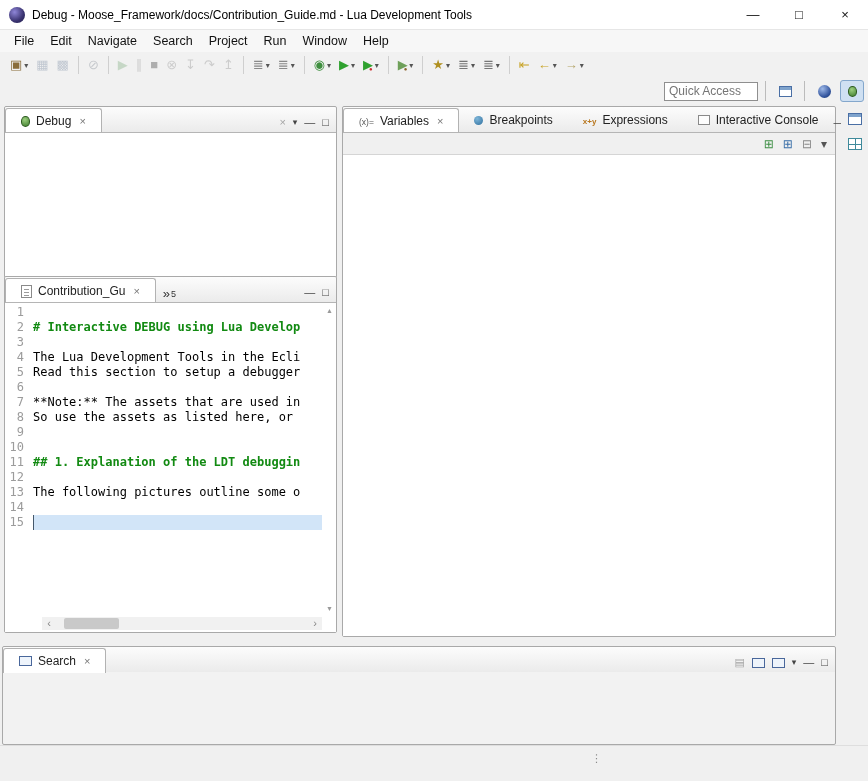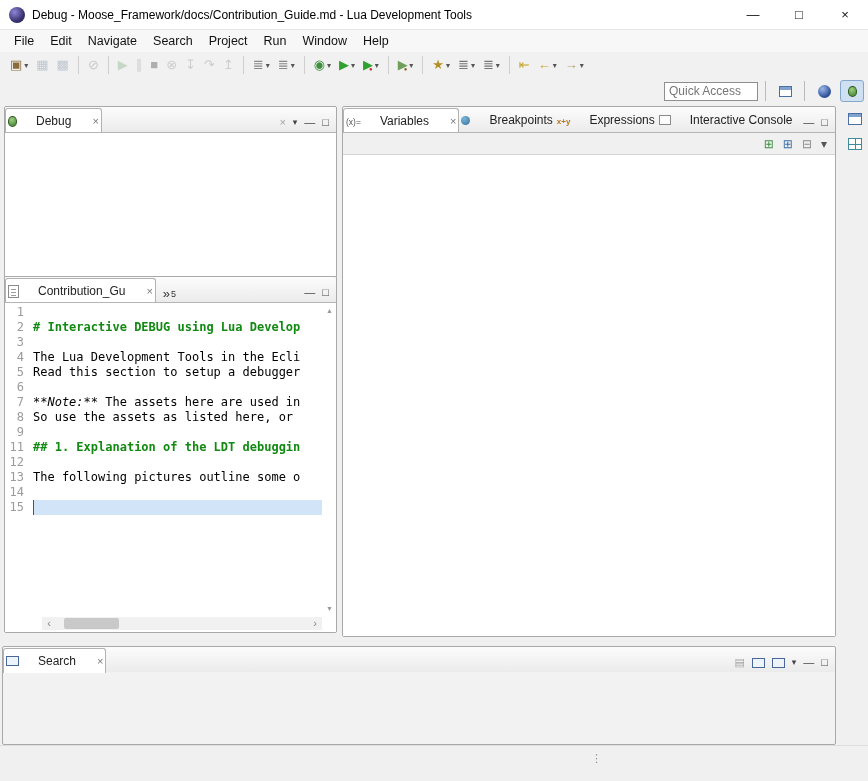--- a/index.html
+++ b/index.html
@@ -39,21 +39,21 @@
   .newpersp-ico{width:13px;height:11px;border:1px solid #4a6fa5;background:linear-gradient(#7fa3cc 0 3px,#fff 3px)}
   .lua-ico{width:13px;height:13px;border-radius:50%;
            background:radial-gradient(circle at 35% 30%,#9db8e8,#31539c 65%,#1d3668)}
   .bug-ico{width:9px;height:11px;border-radius:50% / 46%;border:1px solid #2c5a1f;
            background:radial-gradient(circle at 40% 30%,#9ccf7f,#3f7d2e)}
 
   
   .panel{position:absolute;background:#f2f2f2;border:1px solid #a9a9a9;border-radius:2px}
   .tabs{position:absolute;left:0;right:0;top:0;height:25px;display:flex;align-items:flex-end;
         background:linear-gradient(#fcfcfc,#ebebeb);border-radius:2px 2px 0 0}
-  .tab{display:flex;align-items:center;gap:19px;height:24px;padding:0 2px;font-size:12px;color:#222;white-space:nowrap}
+  .tab{display:flex;align-items:center;gap:6px;height:24px;padding:0 15px;font-size:12px;color:#222;white-space:nowrap}
   .tab.active{background:#fff;border:1px solid #b2b2b2;border-bottom:none;border-radius:3px 3px 0 0;
               height:25px;margin-bottom:-1px}
   .tab-close{font-size:11px;color:#777;margin-left:2px}
   .tab-overflow{display:flex;align-items:flex-end;padding:0 7px 3px 7px;color:#333}
   .tab-overflow .ovf-ch{font-size:13px;line-height:11px}
   .tab-overflow .ovf-n{font-size:9px;margin-left:1px}
   .tab-bar-actions{margin-left:auto;display:flex;align-items:center;gap:7px;padding:0 7px 4px 0;color:#444}
   .pb{font-size:11px;line-height:11px;color:#444}
   .pb.small{font-size:9px}
   .pb.dim{opacity:.45}
@@ -74,21 +74,21 @@
                 border-bottom:1px solid #d5d5d5}
   .vt-btn{font-size:12px;line-height:12px}
   .view-content{position:absolute;left:0;right:0;top:22px;bottom:0;background:#fff}
 
   
   .ed-area{position:absolute;left:0;top:2px;right:14px;bottom:16px;overflow:hidden}
   .ed-row{display:flex;height:15px;font:12px/15px "DejaVu Sans Mono",monospace}
   .ed-num{width:28px;text-align:right;padding-right:9px;color:#9b9b9b;flex:0 0 auto}
   .ed-text{flex:1;white-space:pre;overflow:hidden;color:#000}
   .ed-text.header{color:#128a12;font-weight:bold}
-  .seg-em{font-style:italic}
+  .seg-em{}
   .ed-row.current .ed-text{background:#d2e5f8;border-left:1px solid #44576b}
   .v-arrow{position:absolute;right:3px;font-size:7px;color:#9a9a9a}
   .hscroll{position:absolute;left:37px;right:14px;bottom:2px;height:13px;background:#f1f1f1;
            display:flex;align-items:center}
   .hs-arrow{width:14px;text-align:center;font-size:11px;line-height:11px;color:#888}
   .hs-track{position:relative;flex:1;height:100%}
   .hs-thumb{position:absolute;left:8px;top:1px;bottom:1px;width:55px;background:#c9c9c9;border-radius:2px}
 
   
   .console-body{position:absolute;left:2px;right:2px;top:24px;bottom:2px;background:#fff;
@@ -292,28 +292,32 @@
         <div class="ed-row">
           <span class="ed-num">5</span>
           <span class="ed-text">Read this section to setup a debugger</span>
         </div>
         <div class="ed-row">
           <span class="ed-num">6</span>
           <span class="ed-text"></span>
         </div>
         <div class="ed-row">
           <span class="ed-num">7</span>
-          <span class="ed-text"><span class="seg-em">**Note:**</span><span> The assets here are used in</span></span>
+          <span class="ed-text"><span class="seg-em">**Note:**</span><span> The assets that are used in</span></span>
         </div>
         <div class="ed-row">
           <span class="ed-num">8</span>
           <span class="ed-text">So use the assets as listed here, or </span>
         </div>
         <div class="ed-row">
           <span class="ed-num">9</span>
+          <span class="ed-text"></span>
+        </div>
+        <div class="ed-row">
+          <span class="ed-num">10</span>
           <span class="ed-text"></span>
         </div>
         <div class="ed-row">
           <span class="ed-num">11</span>
           <span class="ed-text header">## 1. Explanation of the LDT debuggin</span>
         </div>
         <div class="ed-row">
           <span class="ed-num">12</span>
           <span class="ed-text"></span>
         </div>

